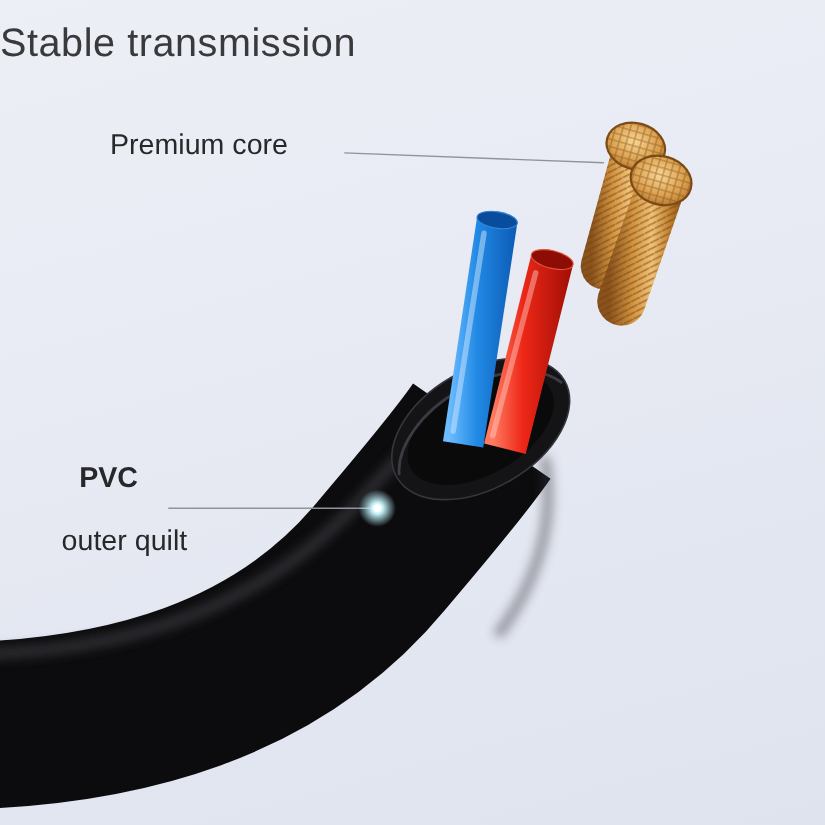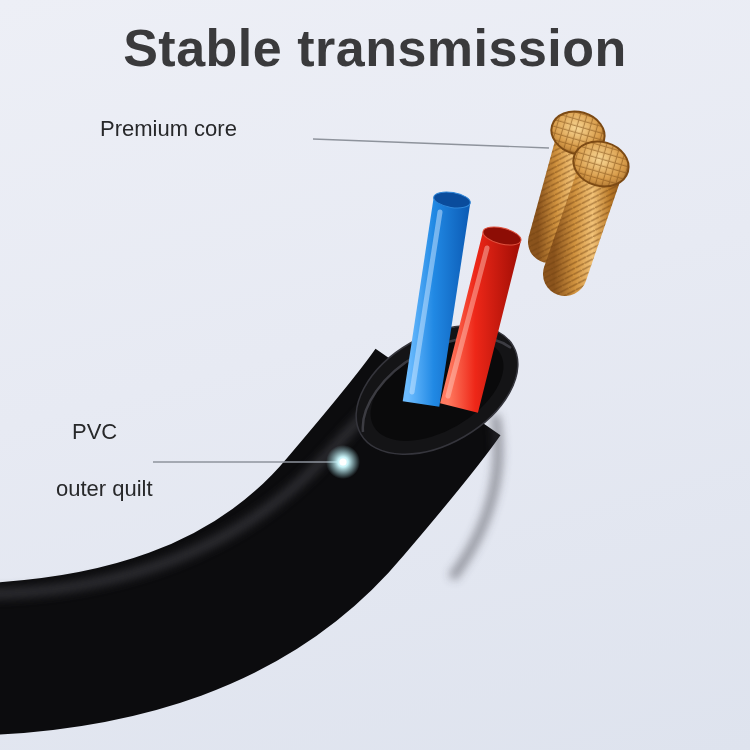--- a/index.html
+++ b/index.html
@@ -8,29 +8,29 @@
     font-family: "Liberation Sans", sans-serif;
   }
   .stage {
     position: relative; width: 750px; height: 750px;
     background: linear-gradient(165deg, #edeff6 0%, #e7eaf3 45%, #dee3ee 100%);
     overflow: hidden;
   }
   .art { position: absolute; inset: 0; width: 750px; height: 750px; }
   .title {
     position: absolute; top: 18px; left: 0; right: 0;
-    margin: 0; text-align: center;
-    font-size: 52px; font-weight: 700; color: #3a3a3c; letter-spacing: 0.5px;
+    margin: 0; 
+    font-size: 36px; font-weight: 400; color: #3a3a3c; letter-spacing: 0.5px;
   }
   .label {
-    position: absolute; font-size: 22px; font-weight: 400; color: #27282a;
+    position: absolute; font-size: 26px; font-weight: 400; color: #27282a;
     white-space: nowrap;
   }
   .label-premium { left: 100px; top: 116px; }
-  .label-pvc-1   { left: 72px;  top: 419px; }
+  .label-pvc-1   { left: 72px;  top: 419px; font-weight: bold; }
   .label-pvc-2   { left: 28px;  top: 476px; margin-left: 28px; }
 </style>
 </head>
 <body>
 
 <div class="stage">
 
   <svg class="art" viewBox="0 0 750 750" aria-hidden="true">
     <defs>
       <linearGradient id="blueGrad" gradientUnits="userSpaceOnUse" x1="408" y1="300" x2="472" y2="300">

